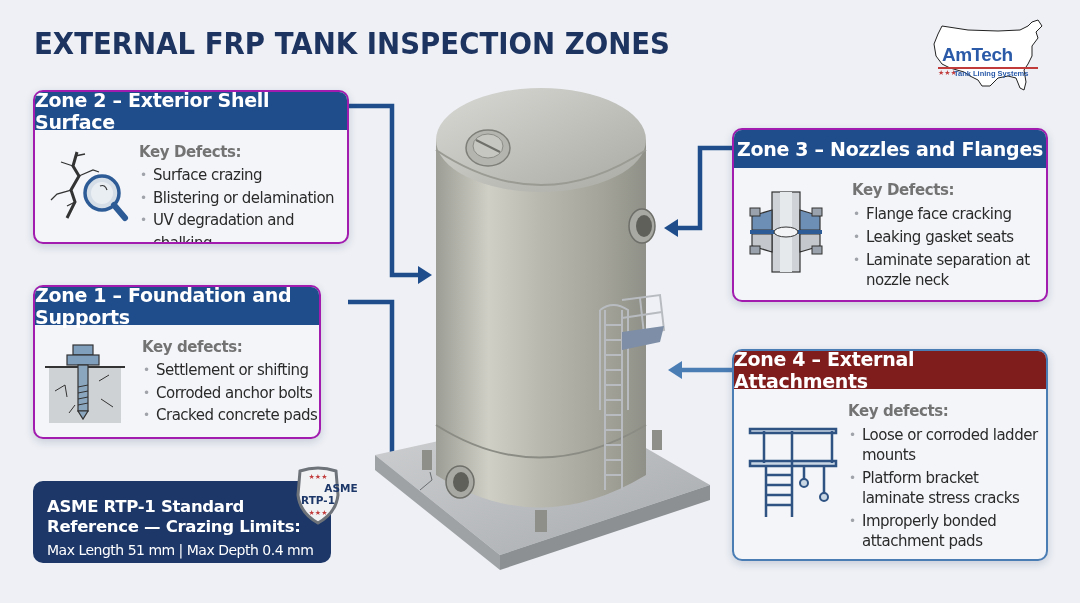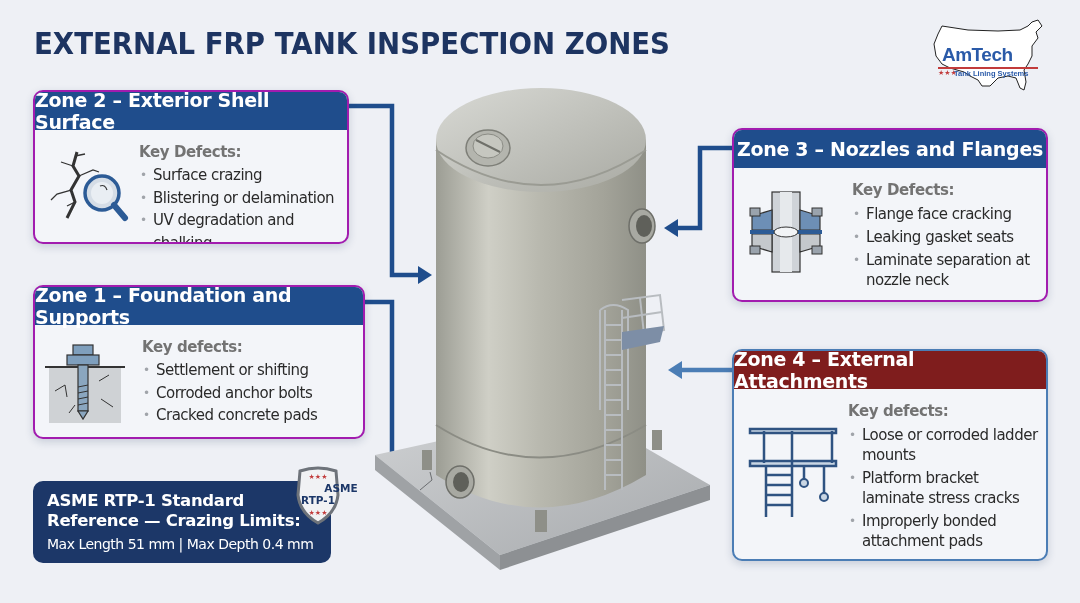--- a/index.html
+++ b/index.html
@@ -52,21 +52,21 @@
   }
   .defects-list li::before {
     content: "•"; position: absolute; left: 1px; top: 0; color: #a0a4aa; font-size: 12px;
   }
   .defects-list.wrap li { line-height: 20px; margin-bottom: 3px; }
   .icon { position: absolute; }
 
   
   .asme {
     position: absolute; left: 33px; top: 481px; width: 298px; height: 82px;
-    background: #1c3768; border-radius: 10px; color: #fff; padding: 10px 14px;
+    background: #1c3768; border-radius: 10px; color: #fff; padding: 16px 14px;
   }
   .asme-line1, .asme-line2 { font-weight: bold; font-size: 16.5px; line-height: 20px; font-family: "DejaVu Sans", sans-serif; letter-spacing: -0.3px; }
   .asme-line3 { font-size: 14px; line-height: 22px; margin-top: 2px; font-family: "DejaVu Sans", sans-serif; letter-spacing: -0.5px; }
   .badge { position: absolute; left: 294px; top: 465px; width: 48px; height: 60px; }
   .badge-text {
     position: absolute; left: 0; width: 48px; text-align: center;
     font-weight: bold; font-size: 10.5px; color: #1c3768; font-family: "DejaVu Sans", sans-serif; line-height: 12px;
   }
 
   
@@ -189,21 +189,21 @@
     </svg>
     <div class="defects-title" style="left:104px; top:13px;">Key Defects:</div>
     <ul class="defects-list" style="left:104px; top:34px;">
       <li>Surface crazing</li>
       <li>Blistering or delamination</li>
       <li>UV degradation and chalking</li>
     </ul>
   </div>
 </div>
 
-<div class="card" style="left:33px; top:285px; width:332px; height:154px;">
+<div class="card" style="left:33px; top:285px; width:288px; height:154px;">
   <div class="card-head">Zone 1 – Foundation and Supports</div>
   <div class="card-body">
     <svg class="icon" style="left:10px; top:16px;" width="80" height="84" viewBox="0 0 80 84">
       <rect x="4" y="26" width="72" height="56" fill="#cfd2d5"></rect>
       <line x1="0" y1="26" x2="80" y2="26" stroke="#333" stroke-width="2"></line>
       <rect x="28" y="4" width="20" height="10" fill="#7f9fbd" stroke="#333" stroke-width="1.2"></rect>
       <rect x="22" y="14" width="32" height="10" fill="#7f9fbd" stroke="#333" stroke-width="1.2"></rect>
       <rect x="33" y="24" width="10" height="46" fill="#8aa6bf" stroke="#333" stroke-width="1.2"></rect>
       <polygon points="33,70 43,70 38,78" fill="#8aa6bf" stroke="#333" stroke-width="1.2"></polygon>
       <path d="M33 46 L43 44 M33 52 L43 50 M33 58 L43 56 M33 64 L43 62" stroke="#333" stroke-width="1"></path>

